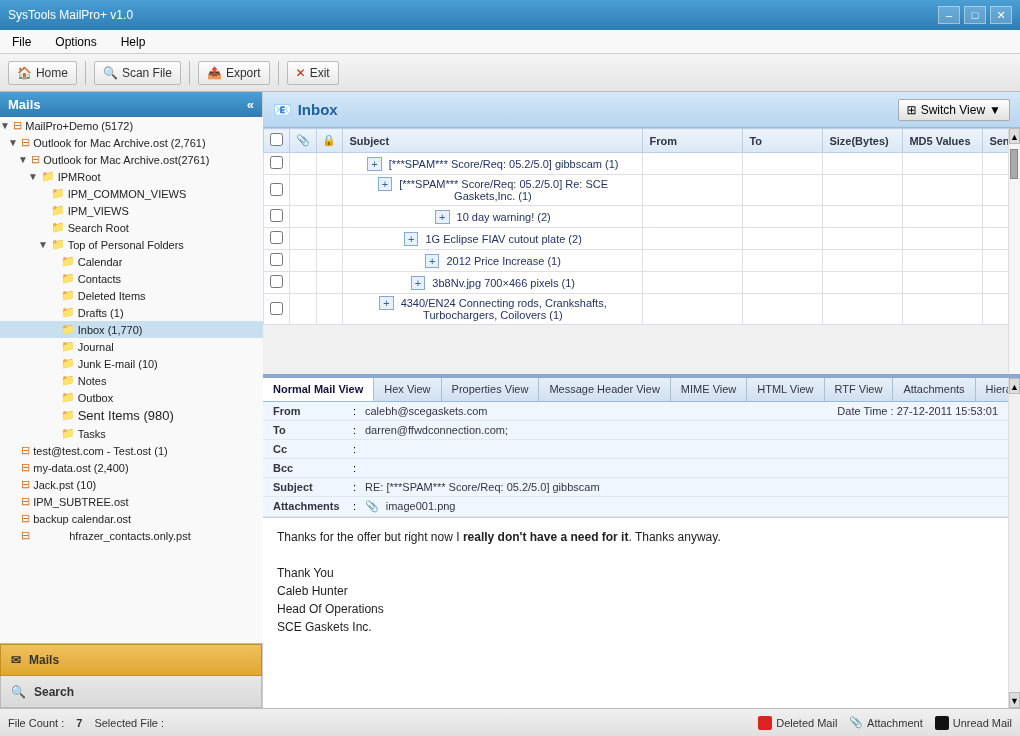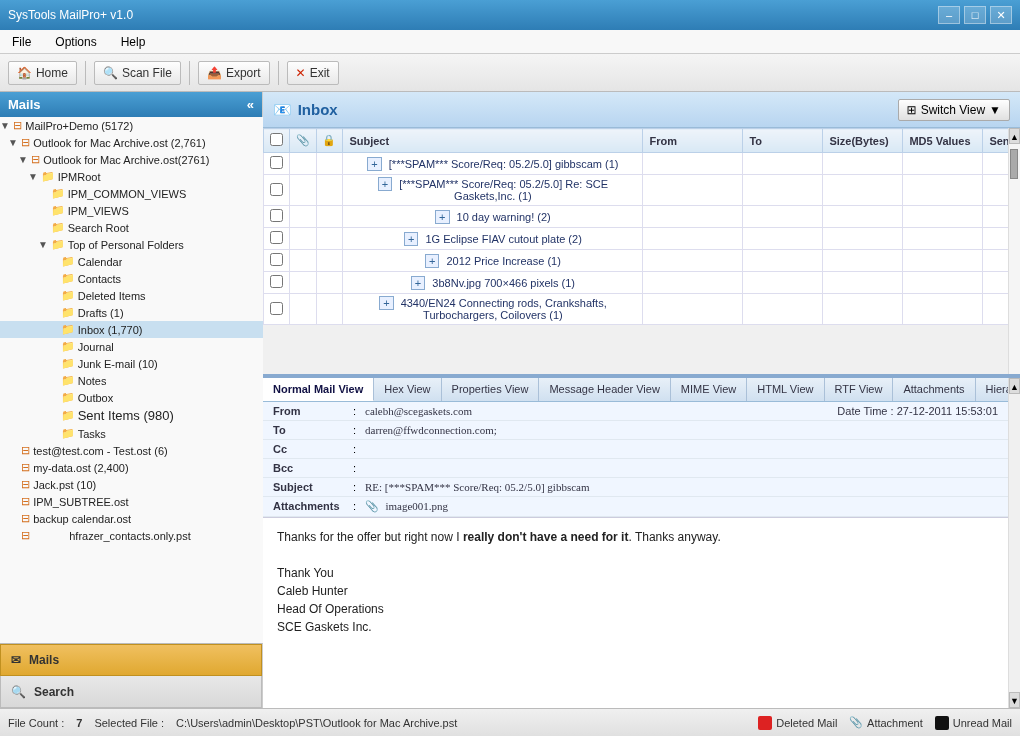--- a/index.html
+++ b/index.html
@@ -38,21 +38,21 @@
     .checkbox-th { width: 20px; text-align: center; }
     .attach-th { width: 16px; }
     .lock-th { width: 16px; }
     #preview-tabs { background: linear-gradient(to bottom, #e8f0f8, #d0e0f0); border-bottom: 1px solid #99bbd8; display: flex; align-items: stretch; overflow: hidden; }
     .preview-tab { padding: 5px 10px; font-size: 11px; cursor: pointer; border-right: 1px solid #aac0d8; white-space: nowrap; color: #334; }
     .preview-tab.active { background: white; border-bottom: 1px solid white; font-weight: bold; color: #114; }
     #preview-meta { background: #f0f6ff; border-bottom: 1px solid #ccd; padding: 0; width: 100%; flex-shrink: 0; }
     .meta-row { display: flex; padding: 3px 10px; border-bottom: 1px solid #e0e8f0; font-size: 11px; }
     .meta-label { width: 80px; color: #334; font-weight: bold; flex-shrink: 0; }
     .meta-colon { width: 12px; flex-shrink: 0; }
-    .meta-value { color: #334; font-family: Liberation Serif, serif; }
+    .meta-value { color: #334; }
     .meta-right { margin-left: auto; color: #334; }
     .attachment-icon { color: #5580bb; margin-right: 4px; }
     
     #email-body { padding: 10px 14px; overflow-y: auto; flex: 1; background: white; font-size: 12px; color: #222; line-height: 1.5; }
     
     
     #status-bar { background: linear-gradient(to bottom, #f0f0f0, #e0e0e0); border-top: 1px solid #bbb; height: 28px; display: flex; align-items: center; padding: 0 8px; gap: 12px; font-size: 11px; color: #333; }
     .status-item { display: flex; align-items: center; gap: 4px; }
     .status-dot { width: 14px; height: 14px; border-radius: 2px; flex-shrink: 0; }
     .status-dot.deleted { background: #dd2222; }
@@ -218,21 +218,21 @@
           <span style="font-size: 13px; color: rgb(34, 34, 34); overflow: hidden; text-overflow: ellipsis; white-space: nowrap;">Sent Items (980)</span>
         </div>
         <div class="tree-item" style="padding-left: 48px;">
           <span class="expand-btn" style="font-size: 10px; color: rgb(85, 85, 85); min-width: 10px;"></span>
           <span class="tree-icon" style="font-size: 11px; color: rgb(224, 160, 32);">📁</span>
           <span style="font-size: 11px; color: rgb(34, 34, 34); overflow: hidden; text-overflow: ellipsis; white-space: nowrap;">Tasks</span>
         </div>
         <div class="tree-item" style="padding-left: 8px;">
           <span class="expand-btn" style="font-size: 10px; color: rgb(85, 85, 85); min-width: 10px;"></span>
           <span class="tree-icon" style="color: rgb(212, 112, 32);">⊟</span>
-          <span style="font-size: 11px; color: rgb(34, 34, 34); overflow: hidden; text-overflow: ellipsis; white-space: nowrap;">test@test.com - Test.ost (6)</span>
+          <span style="font-size: 11px; color: rgb(34, 34, 34); overflow: hidden; text-overflow: ellipsis; white-space: nowrap;">test@test.com - Test.ost (1)</span>
         </div>
         <div class="tree-item" style="padding-left: 8px;">
           <span class="expand-btn" style="font-size: 10px; color: rgb(85, 85, 85); min-width: 10px;"></span>
           <span class="tree-icon" style="color: rgb(212, 112, 32);">⊟</span>
           <span style="font-size: 11px; color: rgb(34, 34, 34); overflow: hidden; text-overflow: ellipsis; white-space: nowrap;">my-data.ost (2,400)</span>
         </div>
         <div class="tree-item" style="padding-left: 8px;">
           <span class="expand-btn" style="font-size: 10px; color: rgb(85, 85, 85); min-width: 10px;"></span>
           <span class="tree-icon" style="color: rgb(212, 112, 32);">⊟</span>
           <span style="font-size: 11px; color: rgb(34, 34, 34); overflow: hidden; text-overflow: ellipsis; white-space: nowrap;">Jack.pst (10)</span>
@@ -488,21 +488,20 @@
       </div>
     </div>
 
   </div>
 </div>
 
 <div id="status-bar">
   <span>File Count :</span>
   <span style="font-weight: bold;">7</span>
   <span>Selected File :</span>
-  <span>C:\Users\admin\Desktop\PST\Outlook for Mac Archive.pst</span>
   <span style="flex: 1;"></span>
   <div class="status-item">
     <div class="status-dot deleted"></div>
     <span>Deleted Mail</span>
   </div>
   <div class="status-item">
     <span>📎</span>
     <span>Attachment</span>
   </div>
   <div class="status-item">

